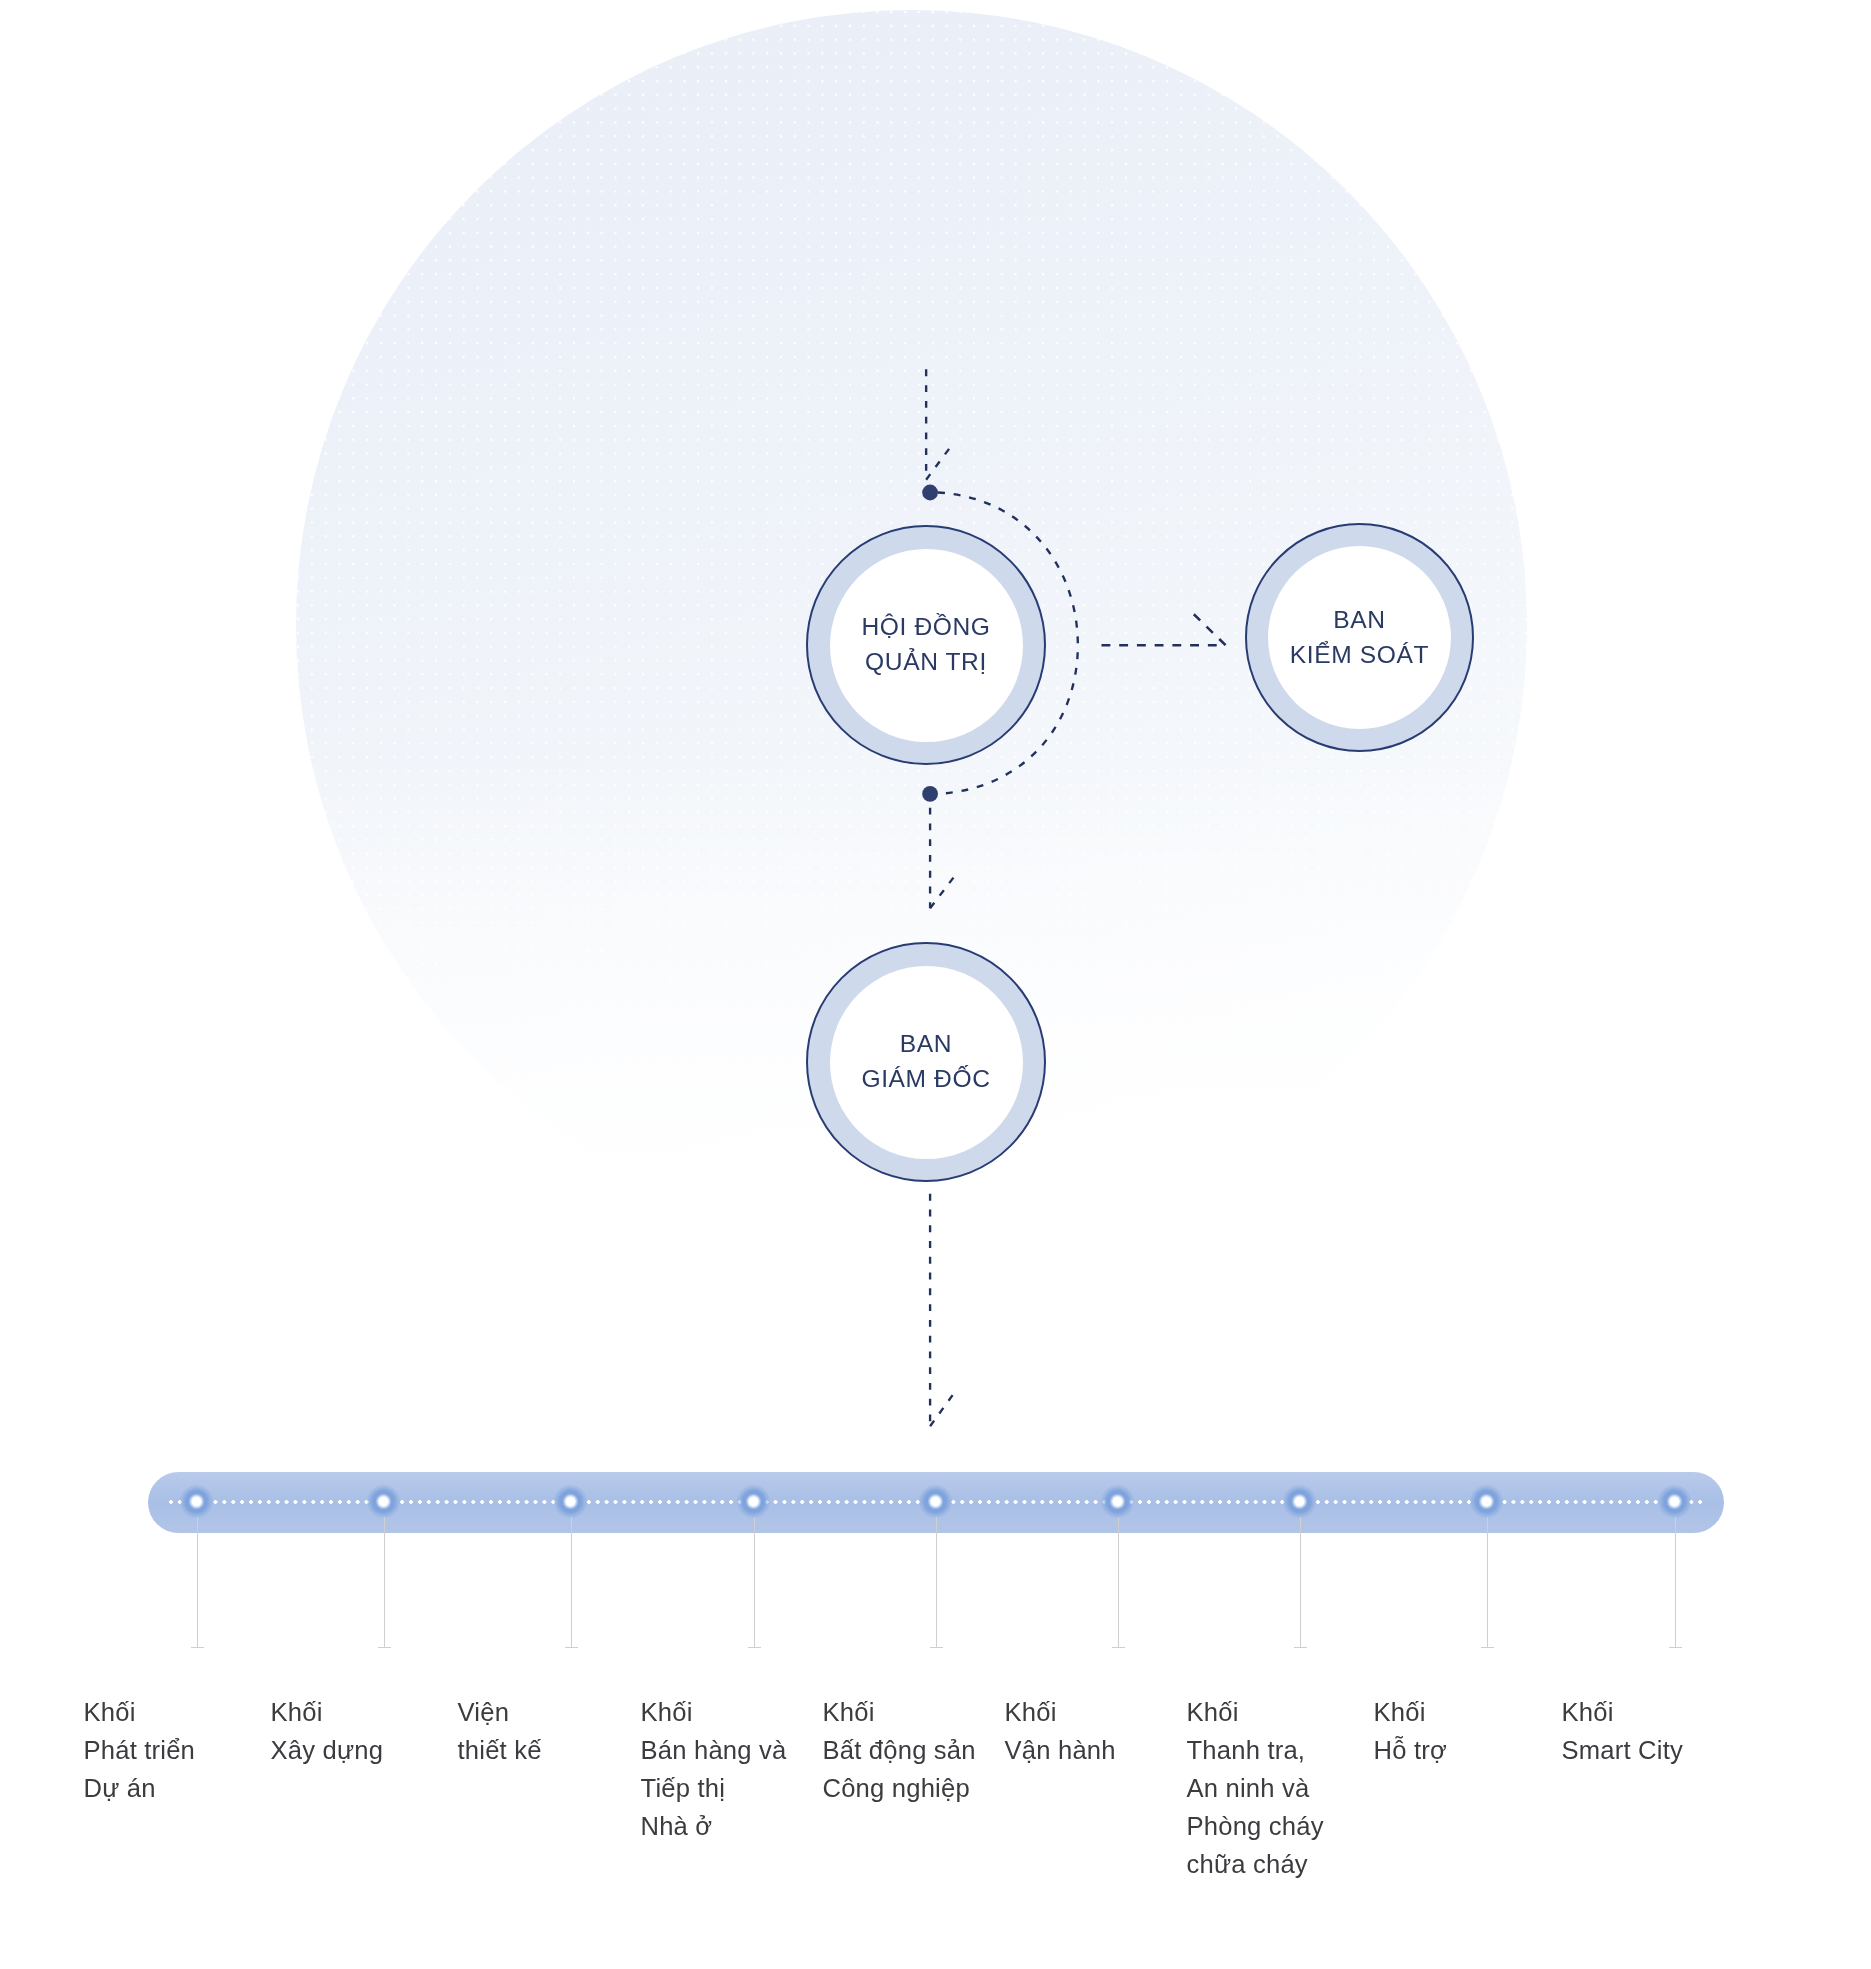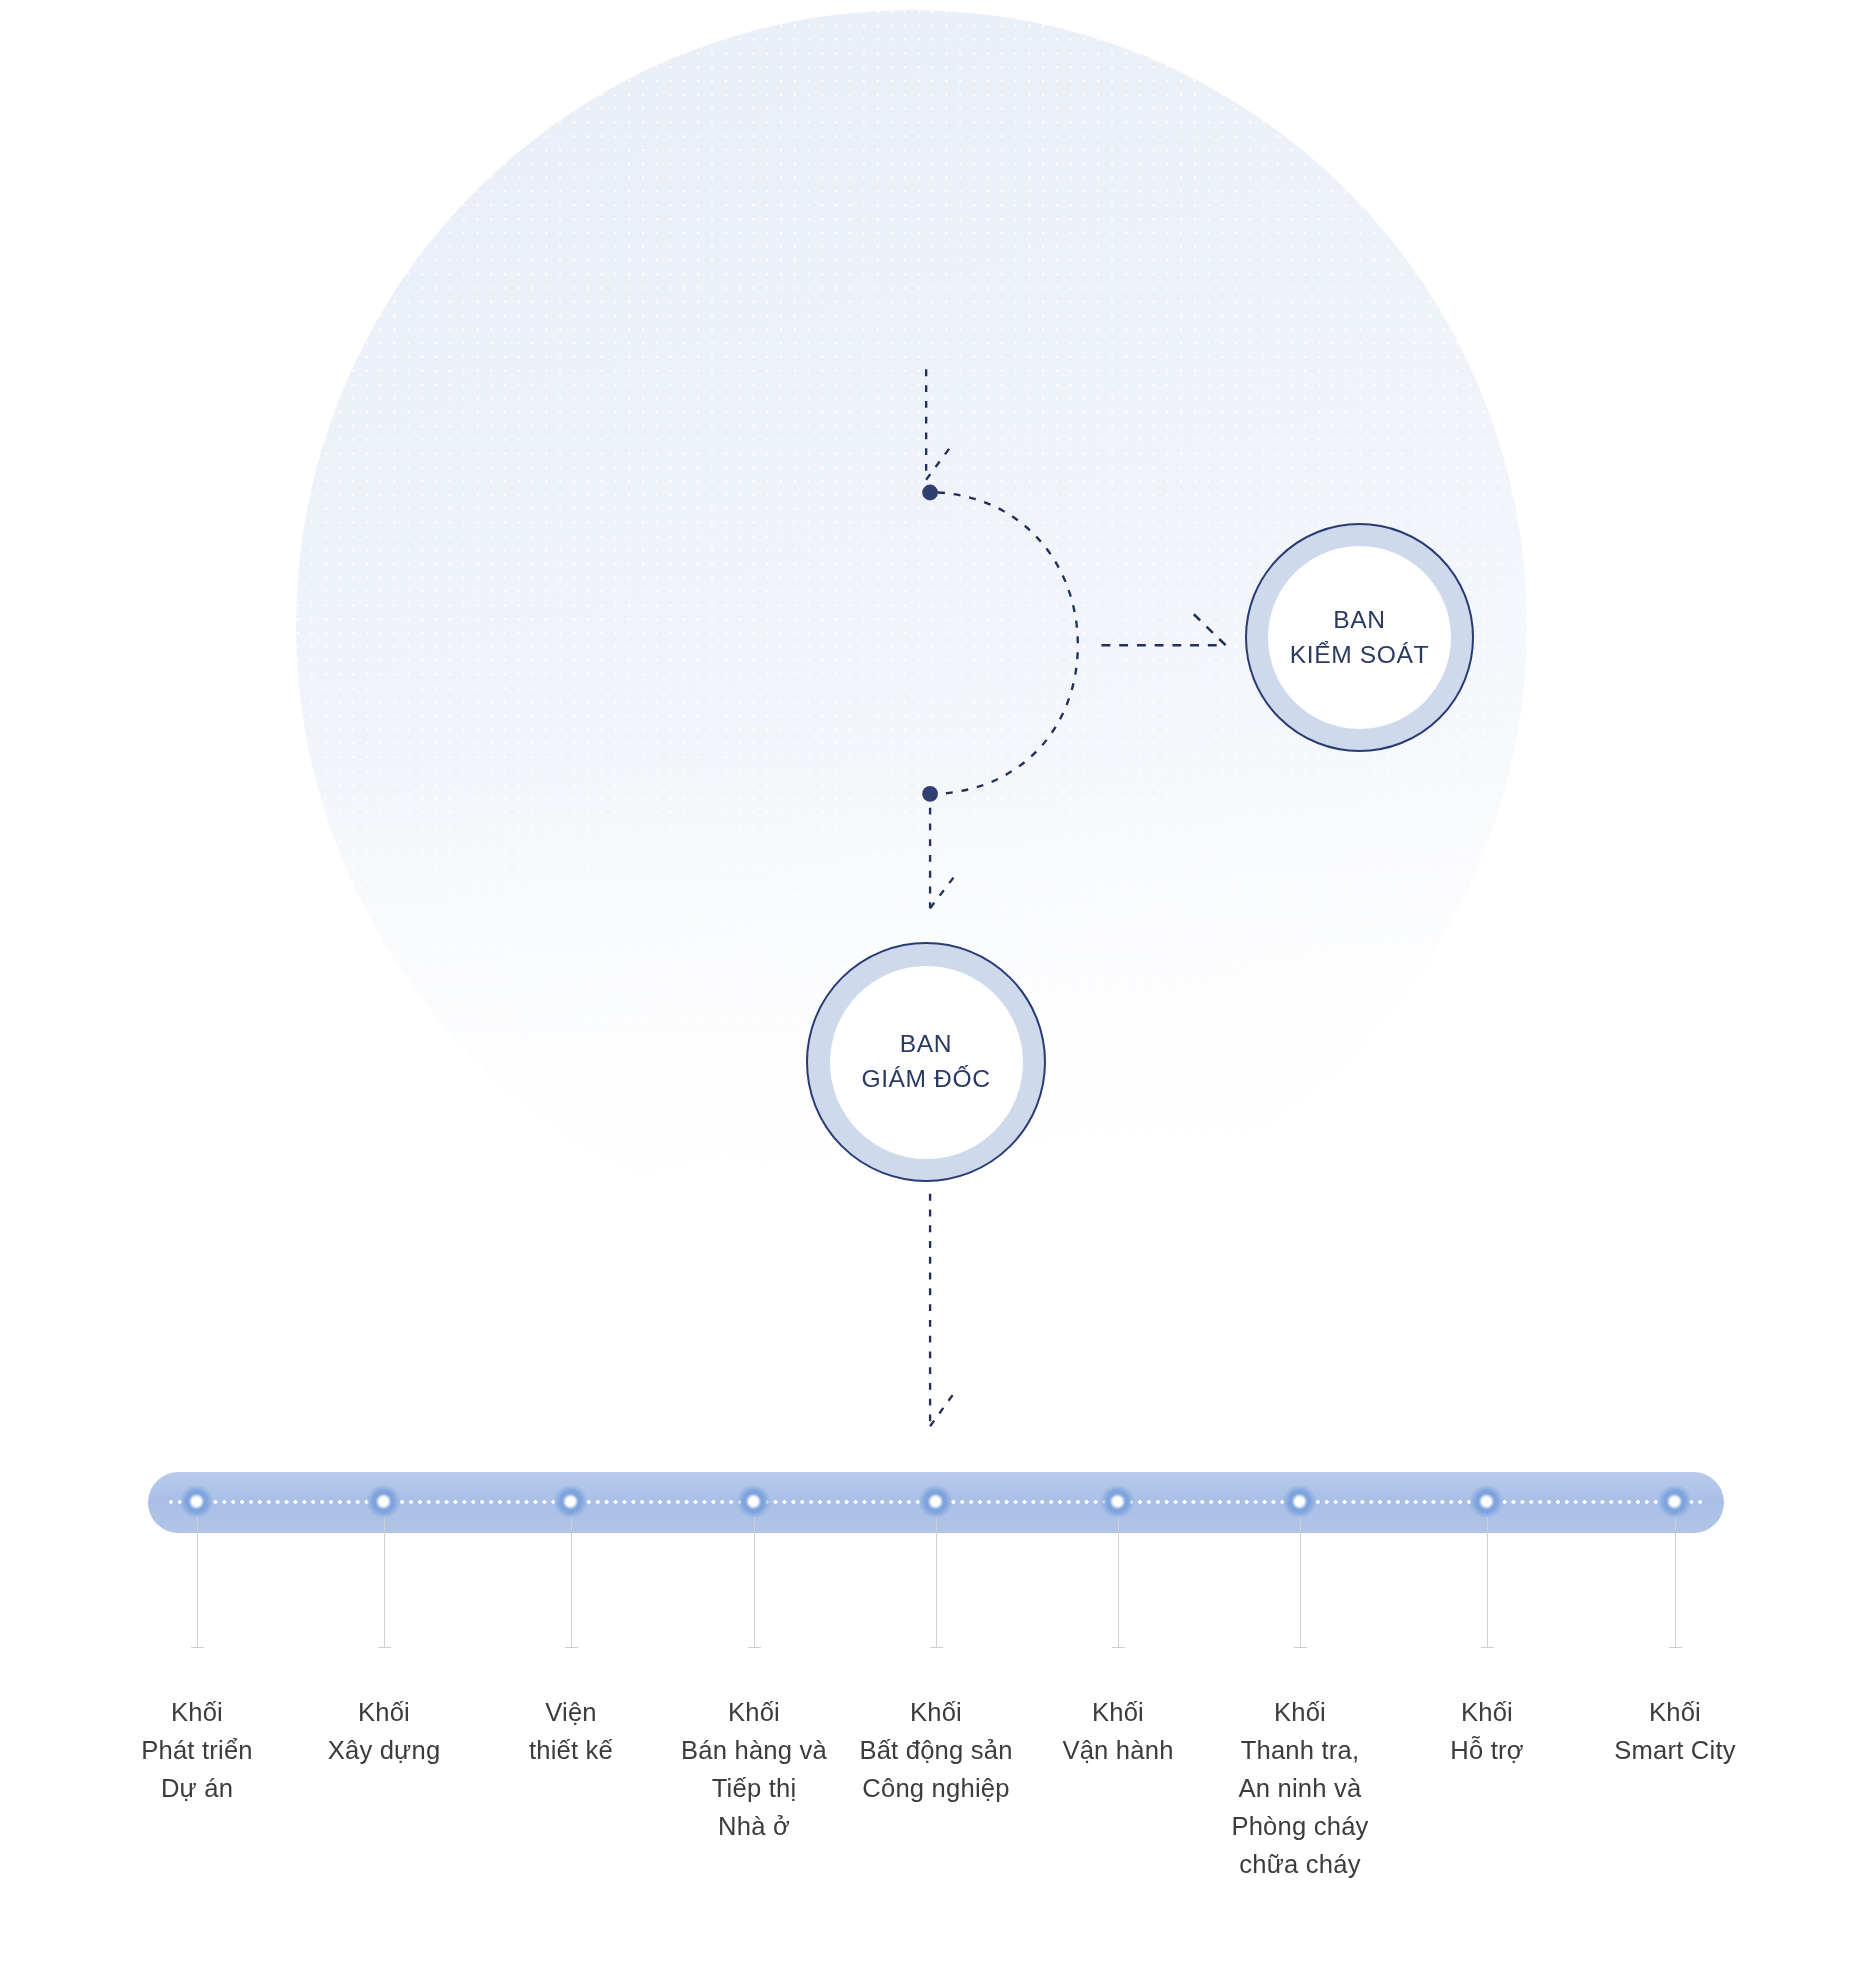--- a/index.html
+++ b/index.html
@@ -133,21 +133,20 @@
   }
   .stem-tick {
     position: absolute;
     width: 12.8px;
     height: 1px;
     margin-left: -5.9px;
     background: #cfcfd3;
   }
   .col-label {
     position: absolute;
-    text-align: center;
     color: #3c3c40;
     font-size: 25.6px;
     line-height: 1.48;
     letter-spacing: 0.2px;
     font-weight: 400;
     white-space: pre-line;
     transform: translateX(-50%);
   }
 </style>
 </head>
@@ -173,20 +172,26 @@
     <path d="M 1244 655 L 1208 620" fill="none" stroke="#22315c" stroke-width="2.6" stroke-dasharray="9 9"></path>
 
     <path d="M 944 820 L 944 922" fill="none" stroke="#22315c" stroke-width="2.4" stroke-dasharray="7 9"></path>
     <path d="M 944 922 L 970 888" fill="none" stroke="#22315c" stroke-width="2.4" stroke-dasharray="7 9"></path>
 
     <path d="M 944 1212 L 944 1448" fill="none" stroke="#22315c" stroke-width="2.4" stroke-dasharray="7 9"></path>
     <path d="M 944 1448 L 970 1412" fill="none" stroke="#22315c" stroke-width="2.4" stroke-dasharray="7 9"></path>
   </svg>
 
 
+  <div class="node" id="node-hdqt">
+    <div class="inner">
+      <span class="label">HỘI ĐỒNG
+QUẢN TRỊ</span>
+    </div>
+  </div>
 
   <div class="node" id="node-bks">
     <div class="inner">
       <span class="label">BAN
 KIỂM SOÁT</span>
     </div>
   </div>
 
   <div class="node" id="node-bgd">
     <div class="inner">

